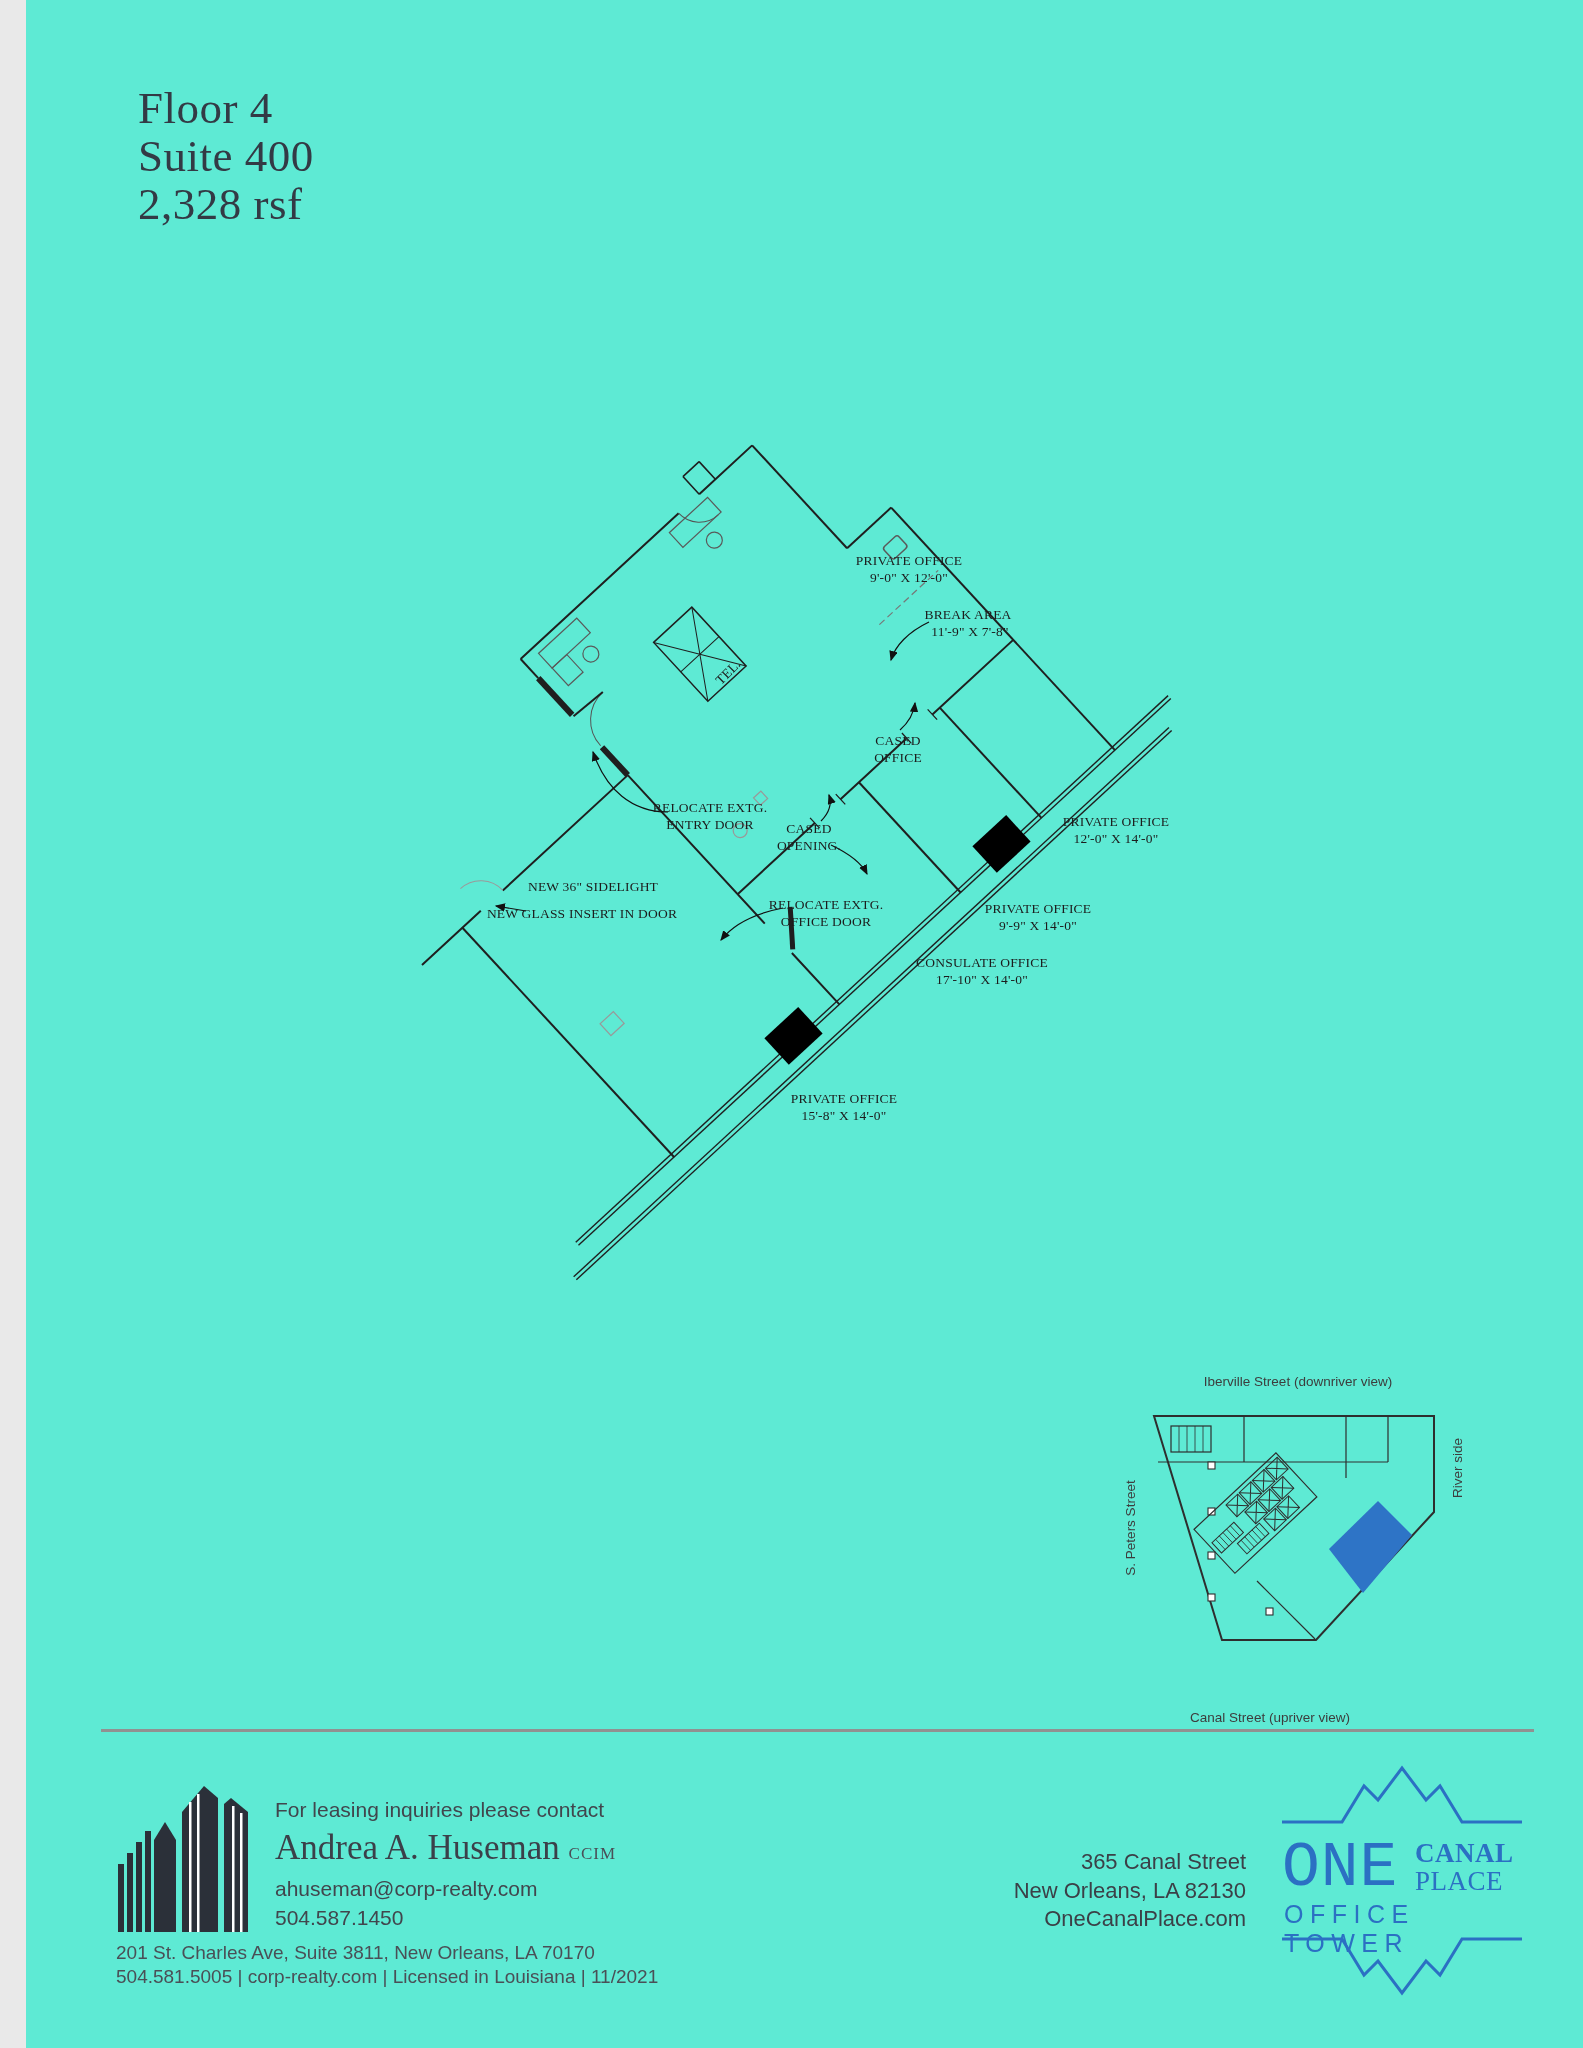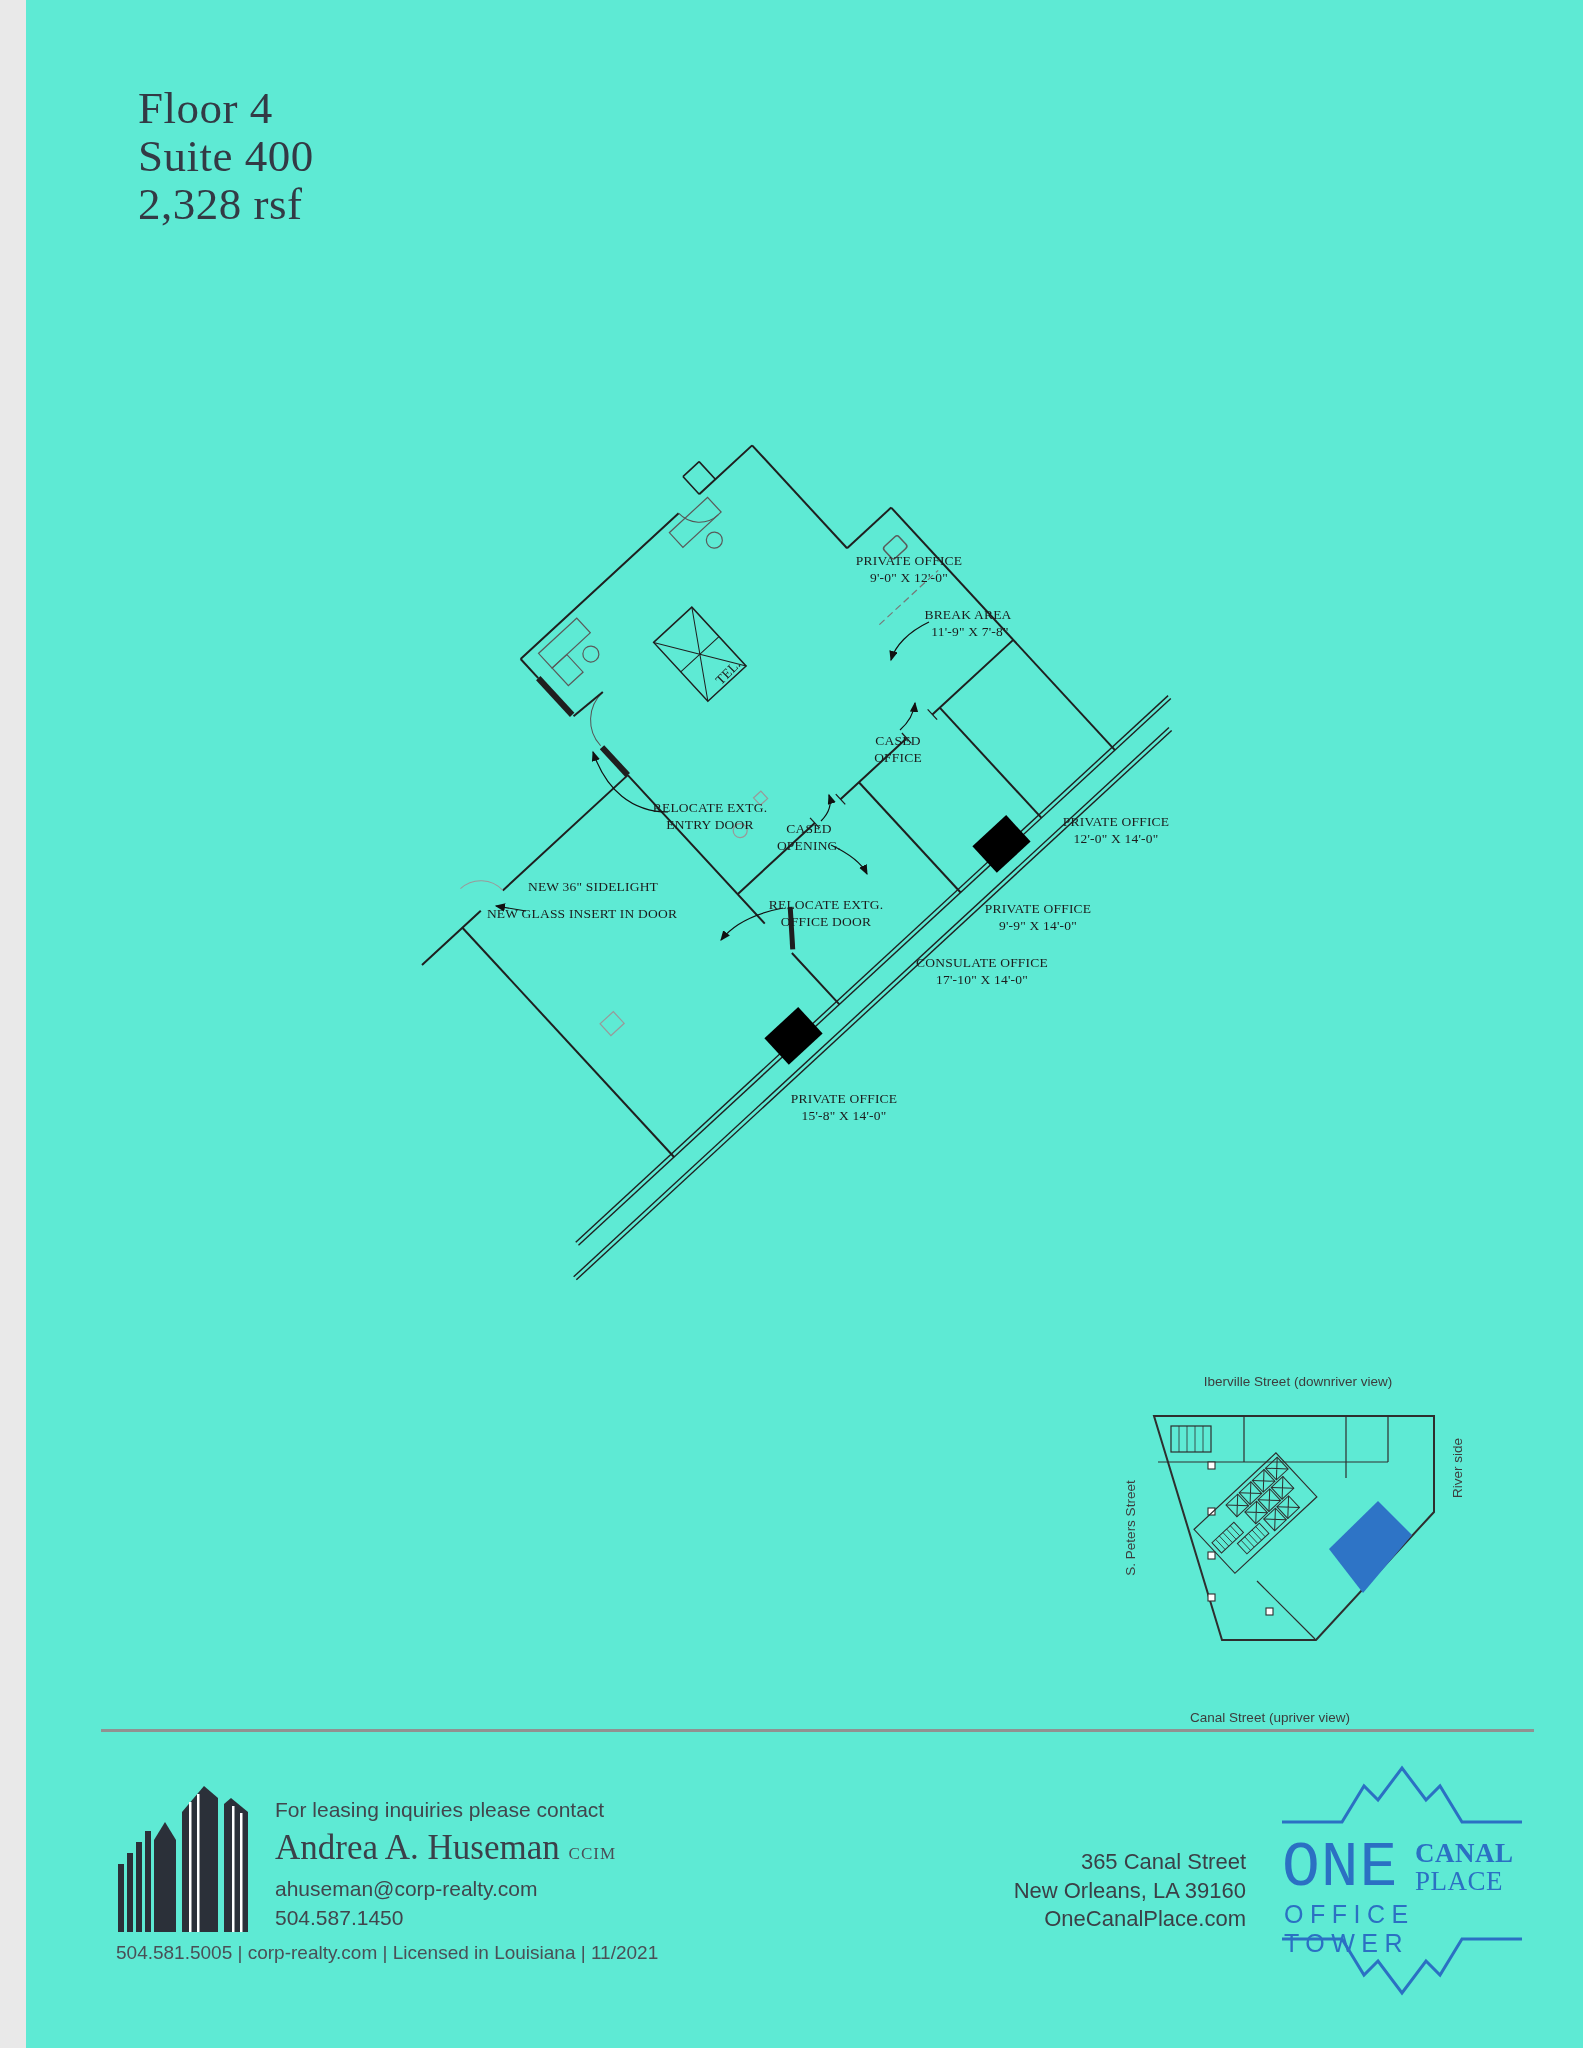--- a/index.html
+++ b/index.html
@@ -230,26 +230,27 @@
   <div id="divider"></div>
 
   <div id="contact-block">
     <div id="contact-intro">For leasing inquiries please contact</div>
     <div id="contact-name"><span>Andrea A. Huseman</span> <span class="ccim">CCIM</span></div>
     <div id="contact-email">ahuseman@corp-realty.com</div>
     <div id="contact-phone">504.587.1450</div>
   </div>
 
   <div id="address-block">
+    <div>201 St. Charles Ave, Suite 3811, New Orleans, LA 70170</div>
     <div>504.581.5005 | corp-realty.com | Licensed in Louisiana | 11/2021</div>
   </div>
 
   <div id="building-address">
     <div>365 Canal Street</div>
-    <div>New Orleans, LA 39160</div>
+    <div>New Orleans, LA 82130</div>
     <div>OneCanalPlace.com</div>
   </div>
 
   <div id="ocp-logo">
     <div id="ocp-one">ONE</div>
     <div id="ocp-canal">CANAL</div>
     <div id="ocp-place">PLACE</div>
     <div id="ocp-tower">OFFICE TOWER</div>
   </div>
 

